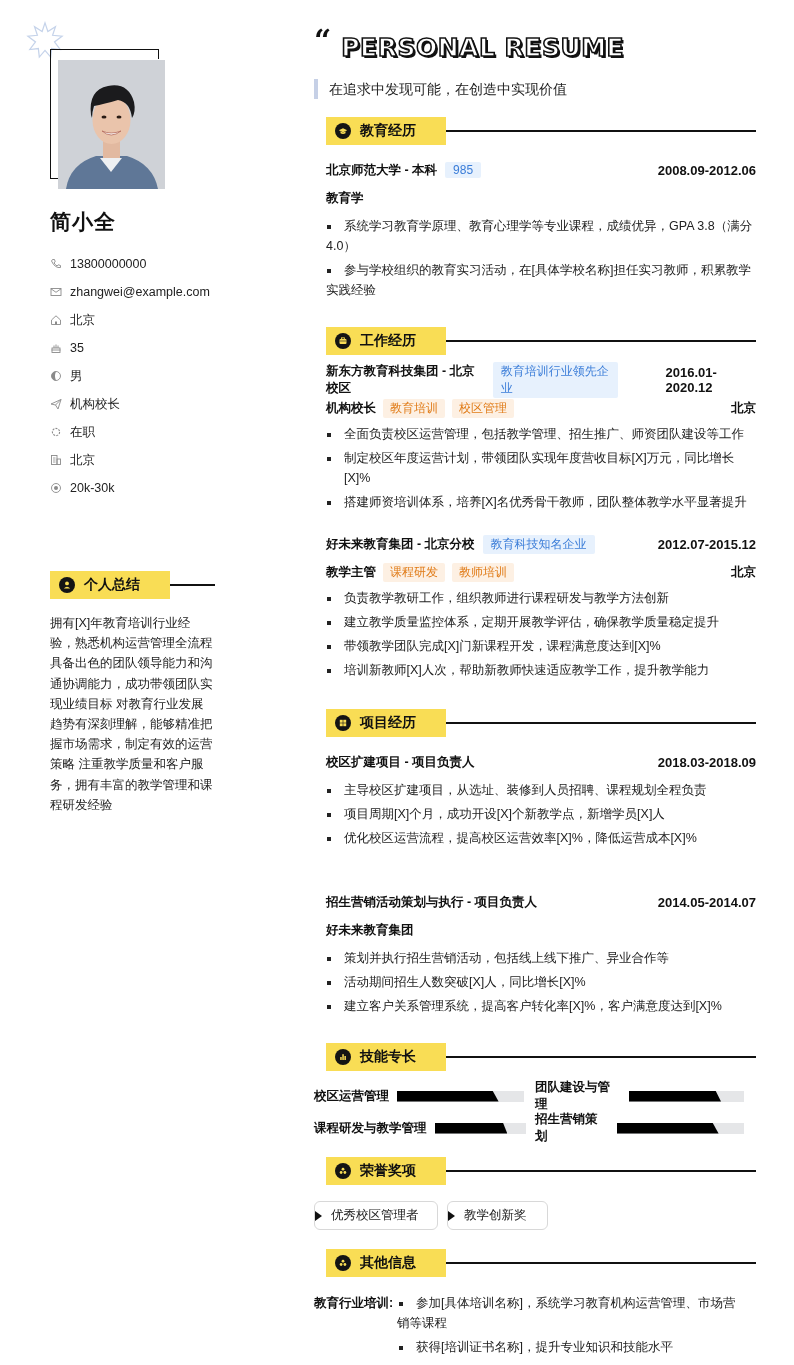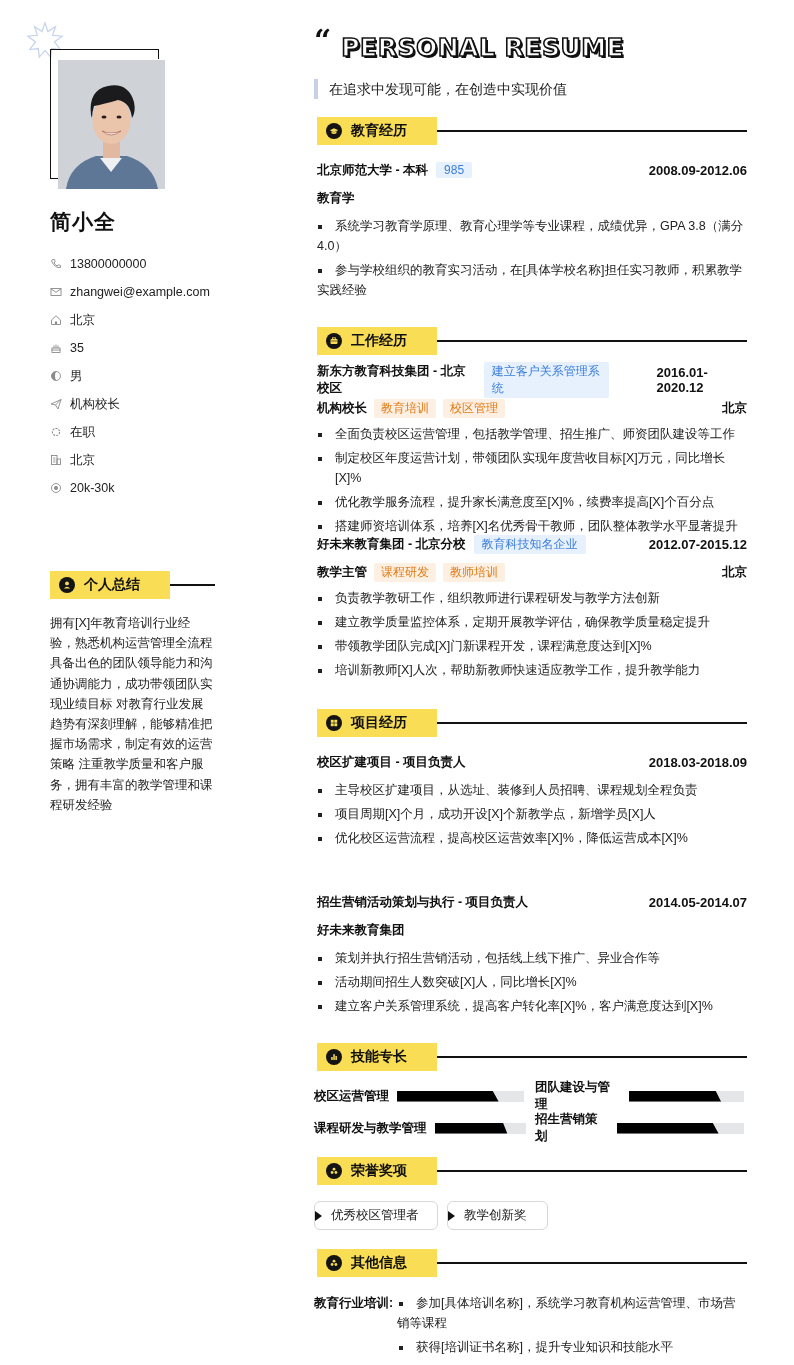--- a/index.html
+++ b/index.html
@@ -30,21 +30,21 @@
   .summary-head .tag-bg { width: 120px; }
   .summary-text { position: absolute; left: 50px; top: 613px; width: 165px; font-size: 12.5px; line-height: 20.2px; color: #222; }
 
   
   .right { position: absolute; left: 314px; top: 0; width: 430px; }
   .title-wrap { position: absolute; left: 0; top: 28px; display: flex; align-items: flex-start; }
   .quote { font-family: "DejaVu Serif", serif; font-size: 30px; font-weight: bold; line-height: 26px; color: #111; margin-right: 10px; }
   .title-text { font-family: "DejaVu Sans", sans-serif; font-size: 25px; font-weight: bold; letter-spacing: 0.5px; color: #fff; -webkit-text-stroke: 1.6px #111; text-shadow: 2px 2px 0 #111; line-height: 40px; }
   .motto { position: absolute; left: 0; top: 79px; height: 20px; border-left: 4px solid #c6d0e6; padding-left: 11px; font-size: 14px; line-height: 20px; color: #222; }
 
-  .section { position: absolute; left: 3px; width: 430px; }
+  .section { position: absolute; left: 12px; width: 430px; }
   .section .sec-head .tag-bg { width: 120px; }
 
   .row { display: flex; justify-content: space-between; align-items: center; height: 20px; font-size: 12.5px; gap: 47px; }
   .row .lhs { display: flex; align-items: center; font-weight: bold; color: #111; }
   .row .rhs { font-weight: bold; color: #111; font-size: 13px; }
   .tag-blue { background: #e7f1fd; color: #3b7dd8; font-weight: normal; font-size: 12px; padding: 1px 8px; margin-left: 8px; border-radius: 2px; }
   .tag-orange { background: #fdf0e3; color: #e07b17; font-weight: normal; font-size: 12px; padding: 1px 7px; margin-left: 7px; border-radius: 2px; }
   .sub { font-size: 12.5px; font-weight: bold; color: #111; height: 20px; line-height: 20px; }
   ul.bul { list-style: none; }
   ul.bul li { position: relative; padding-left: 18px; font-size: 12.5px; line-height: 20px; color: #222; margin-bottom: 4px; }
@@ -235,36 +235,35 @@
           </span>
         <span class="sec-title">工作经历</span>
       </div>
       <div class="rule"></div>
     </div>
 
     <div style="position:absolute; top:43px; left:0; width:430px;">
       <div class="row">
         <div class="lhs">
           <span>新东方教育科技集团 - 北京校区</span>
-          <span class="tag-blue">建立客户关系管理系统</span>
+          <span class="tag-blue">教育培训行业领先企业</span>
         </div>
         <div class="rhs">2016.01-2020.12</div>
       </div>
       <div class="row" style="margin-top:8px;">
         <div class="lhs">
           <span>机构校长</span>
           <span class="tag-orange">教育培训</span>
           <span class="tag-orange">校区管理</span>
         </div>
         <div class="rhs" style="font-size:12.5px;">北京</div>
       </div>
       <ul class="bul" style="margin-top:6px;">
         <li>全面负责校区运营管理，包括教学管理、招生推广、师资团队建设等工作</li>
         <li>制定校区年度运营计划，带领团队实现年度营收目标[X]万元，同比增长[X]%</li>
-        <li>优化教学服务流程，提升家长满意度至[X]%，续费率提高[X]个百分点</li>
         <li>搭建师资培训体系，培养[X]名优秀骨干教师，团队整体教学水平显著提升</li>
       </ul>
     </div>
 
     <div style="position:absolute; top:207px; left:0; width:430px;">
       <div class="row">
         <div class="lhs">
           <span>好未来教育集团 - 北京分校</span>
           <span class="tag-blue">教育科技知名企业</span>
         </div>

